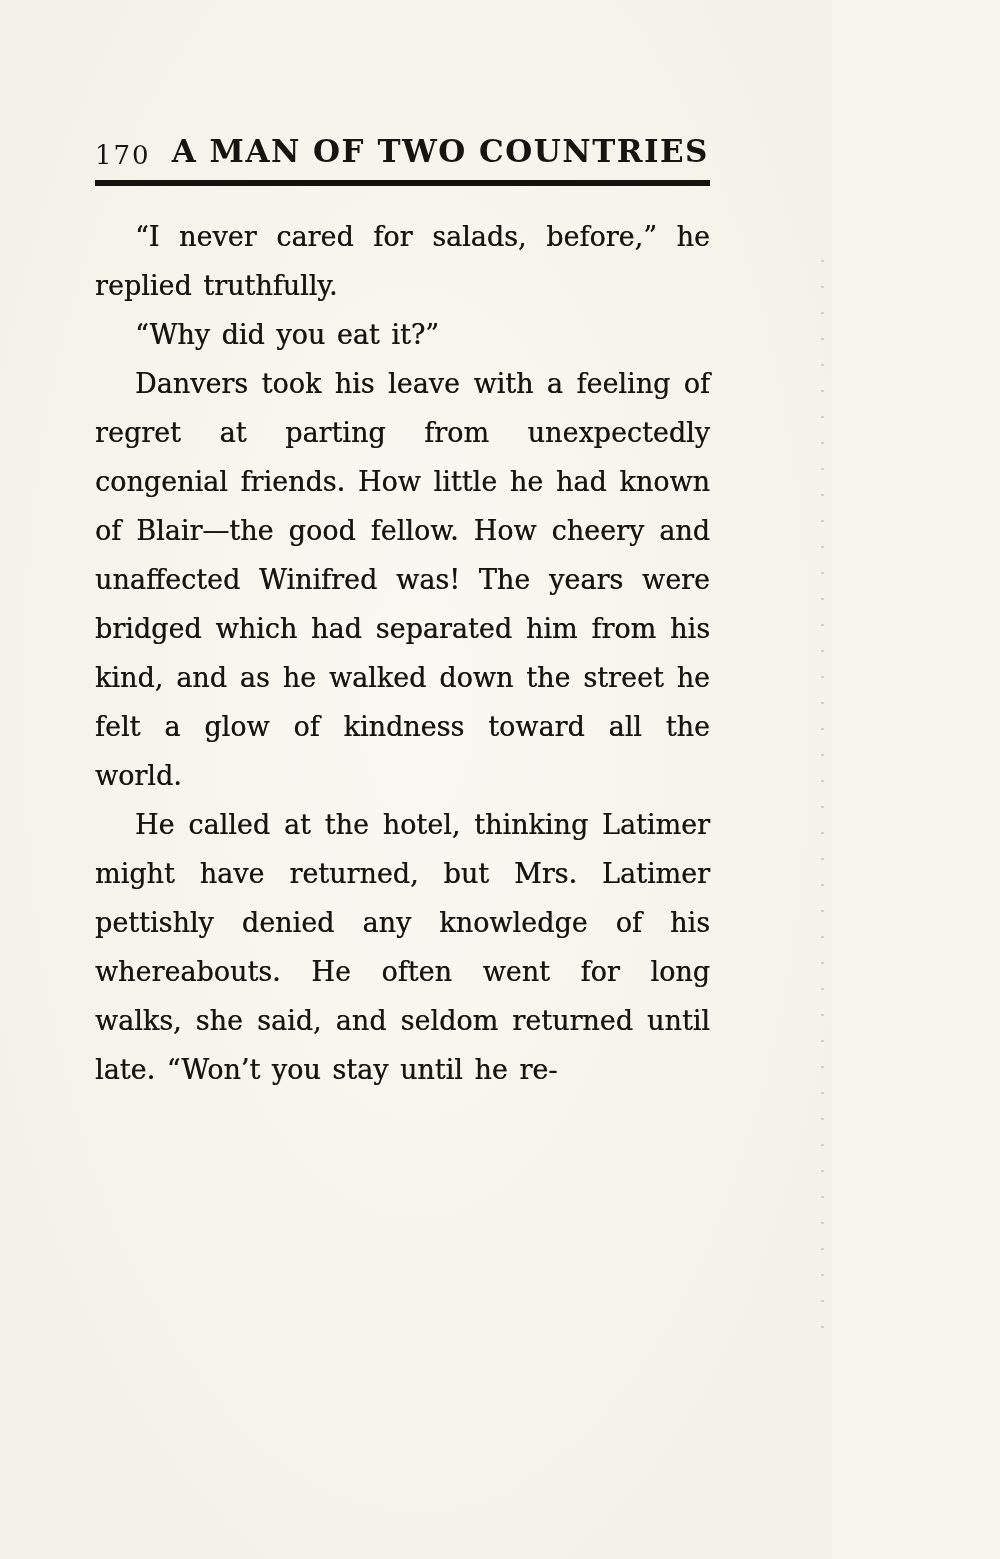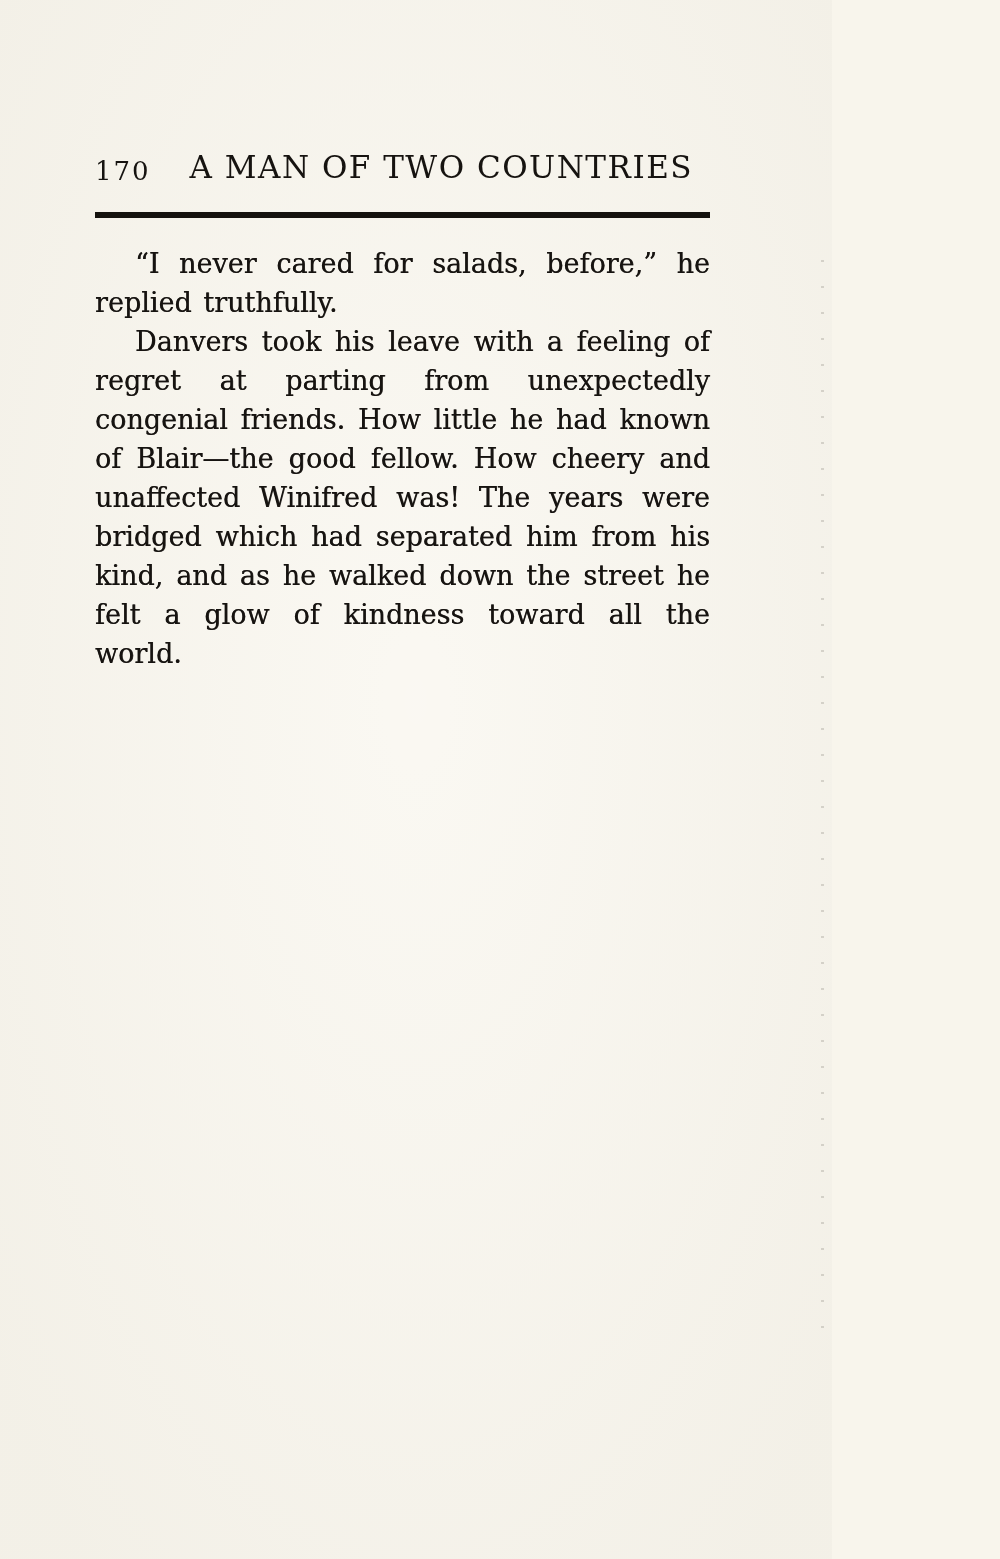--- a/index.html
+++ b/index.html
@@ -44,39 +44,39 @@
     align-items: baseline;
     justify-content: space-between;
   }
   .page-number {
     font-size: 26px;
     letter-spacing: 2px;
     font-weight: normal;
     transform: translateY(2px);
   }
   .running-title {
-    margin: 17px;
+    margin: 1px;
     font-size: 31px;
-    font-weight: normal;
+    font-weight: bold;
     letter-spacing: 1.5px;
     white-space: nowrap;
   }
   .header-rule {
     margin-top: 10px;
     height: 5px;
     background: #15120e;
     border-bottom: 1px solid rgba(21,18,14,0.55);
   }
   .page-body {
     margin-top: 26px;
   }
   .page-body p {
     margin: 0;
     font-size: 27px;
-    line-height: 39px;
+    line-height: 49px;
     text-align: justify;
     text-indent: 40px;
     word-spacing: 3px;
     font-weight: 500;
     text-shadow: 0.35px 0 0 rgba(22,19,16,0.8);
   }
 </style>
 </head>
 <body>
 
@@ -86,16 +86,18 @@
 
   <header class="page-header">
     <span class="page-number">170</span>
     <h1 class="running-title">A MAN OF TWO COUNTRIES</h1>
   </header>
 
   <div class="header-rule"></div>
 
   <main class="page-body">
     <p>“I never cared for salads, before,” he replied truthfully.</p>
+    <p>“Why did you eat it?”</p>
     <p>Danvers took his leave with a feeling of regret at parting from unexpectedly congenial friends.  How little he had known of Blair—the good fellow.  How cheery and unaffected Winifred was!  The years were bridged which had separated him from his kind, and as he walked down the street he felt a glow of kindness toward all the world.</p>
+    <p>He called at the hotel, thinking Latimer might have returned, but Mrs. Latimer pettishly denied any knowledge of his whereabouts.  He often went for long walks, she said, and seldom returned until late.  “Won’t you stay until he re-</p>
   </main>
 
 </div>
 
 </body></html>

